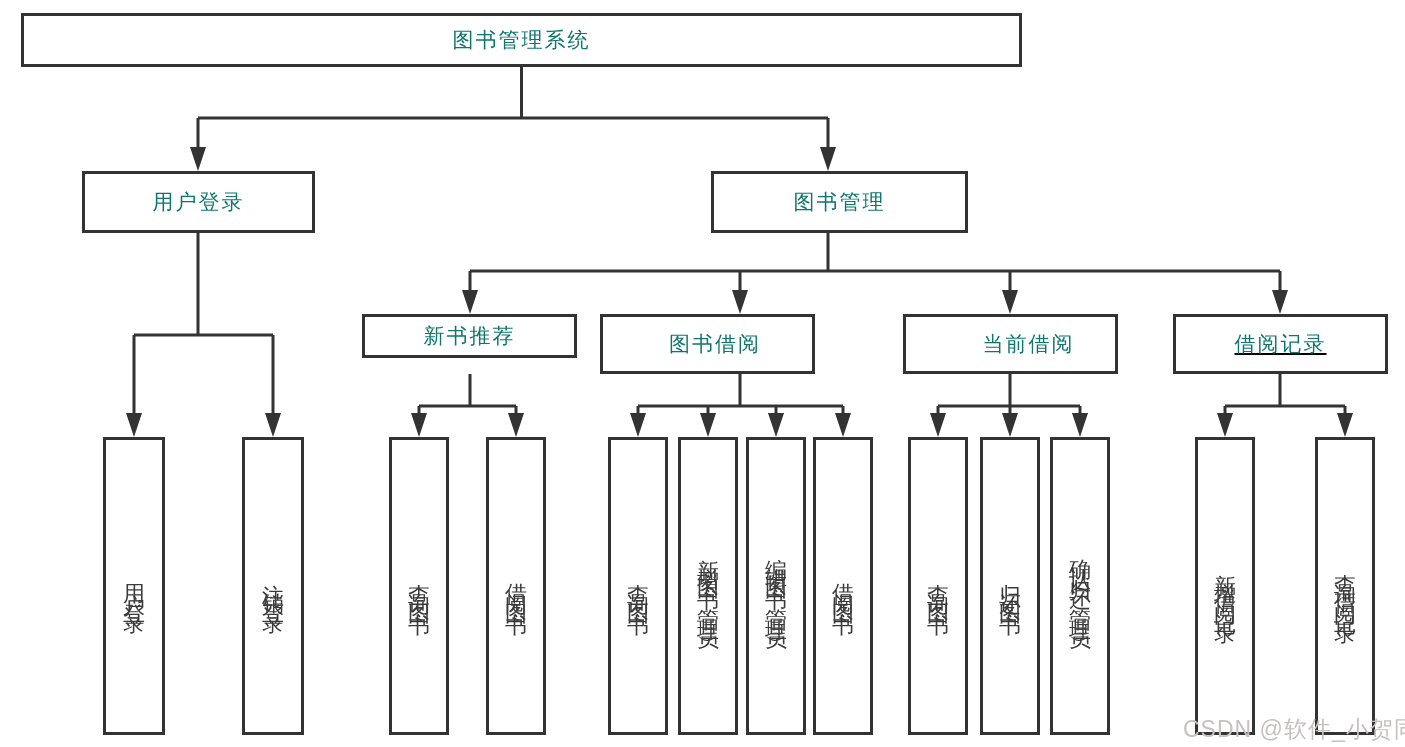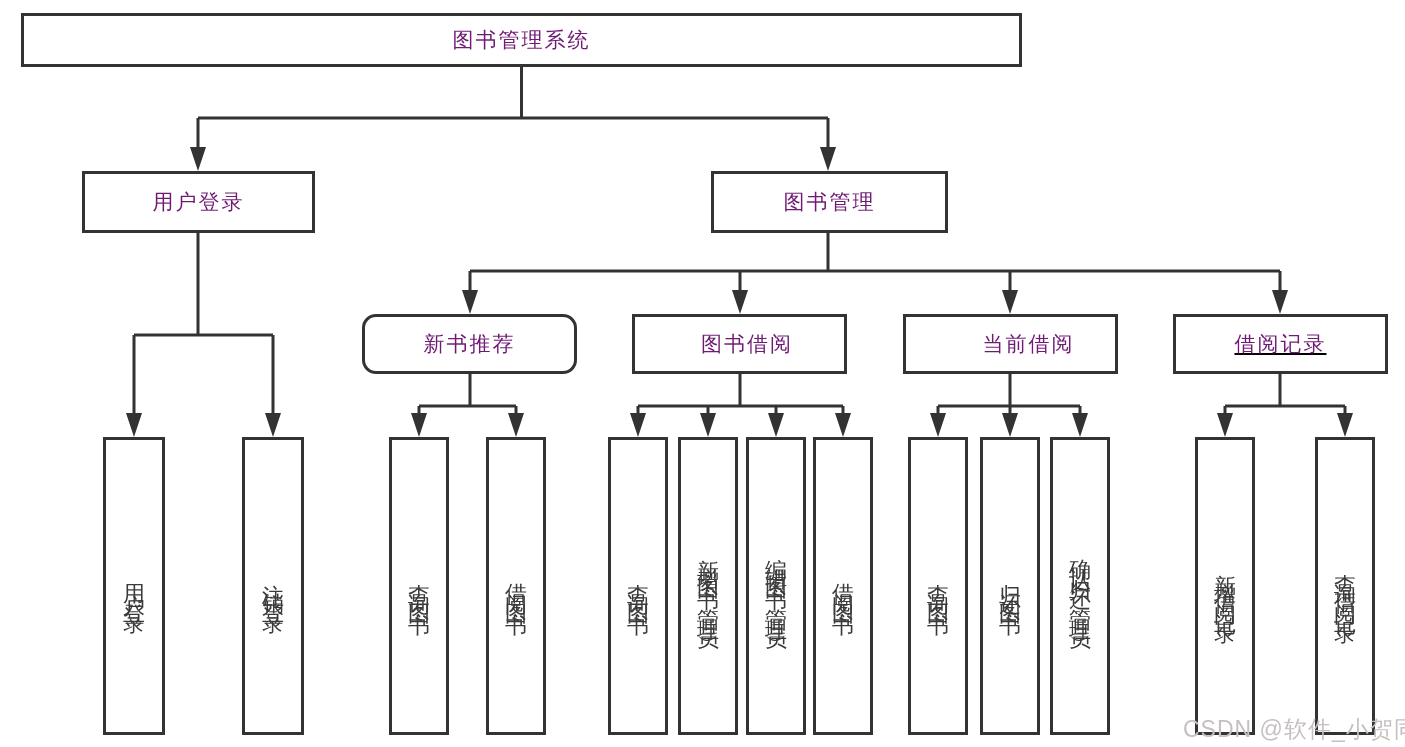--- a/index.html
+++ b/index.html
@@ -16,21 +16,21 @@
   .node {
     position: absolute;
     background: #ffffff;
     border: 3px solid #333333;
     display: flex;
     align-items: center;
     justify-content: center;
   }
   .node .label {
     font-size: 21px;
-    color: #701a75;
+    color: #0f766e;
     letter-spacing: 2px;
     white-space: nowrap;
   }
   .leaf .vlabel {
     writing-mode: vertical-rl;
     text-orientation: mixed;
     font-size: 22px;
     letter-spacing: 10px;
     line-height: 1;
     color: #3a3a3a;
@@ -94,28 +94,28 @@
     </g>
   </svg>
 
   <div class="node" style="left:21px; top:13px; width:1001px; height:54px;">
     <span class="label">图书管理系统</span>
   </div>
 
   <div class="node" style="left:82px; top:171px; width:233px; height:62px;">
     <span class="label">用户登录</span>
   </div>
-  <div class="node" style="left:711px; top:171px; width:237px; height:62px;text-align:center;">
+  <div class="node" style="left:711px; top:171px; width:257px; height:62px;text-align:center;">
     <span class="label">图书管理</span>
   </div>
 
-  <div class="node" style="left:362px; top:314px; width:215px; height:60px;border-radius:14px;">
+  <div class="node" style="left:362px; top:314px; width:215px; height:44px;">
     <span class="label">新书推荐</span>
   </div>
-  <div class="node" style="left:632px; top:314px; width:215px; height:60px;padding-left:15px;">
+  <div class="node" style="left:600px; top:314px; width:215px; height:60px;padding-left:15px;">
     <span class="label">图书借阅</span>
   </div>
   <div class="node" style="left:903px; top:314px; width:215px; height:60px;padding-left:36px;">
     <span class="label">当前借阅</span>
   </div>
   <div class="node" style="left:1173px; top:314px; width:215px; height:60px;text-decoration:underline;">
     <span class="label">借阅记录</span>
   </div>
 
   <div class="node leaf" style="left:103px; top:437px; width:62px; height:298px;">

